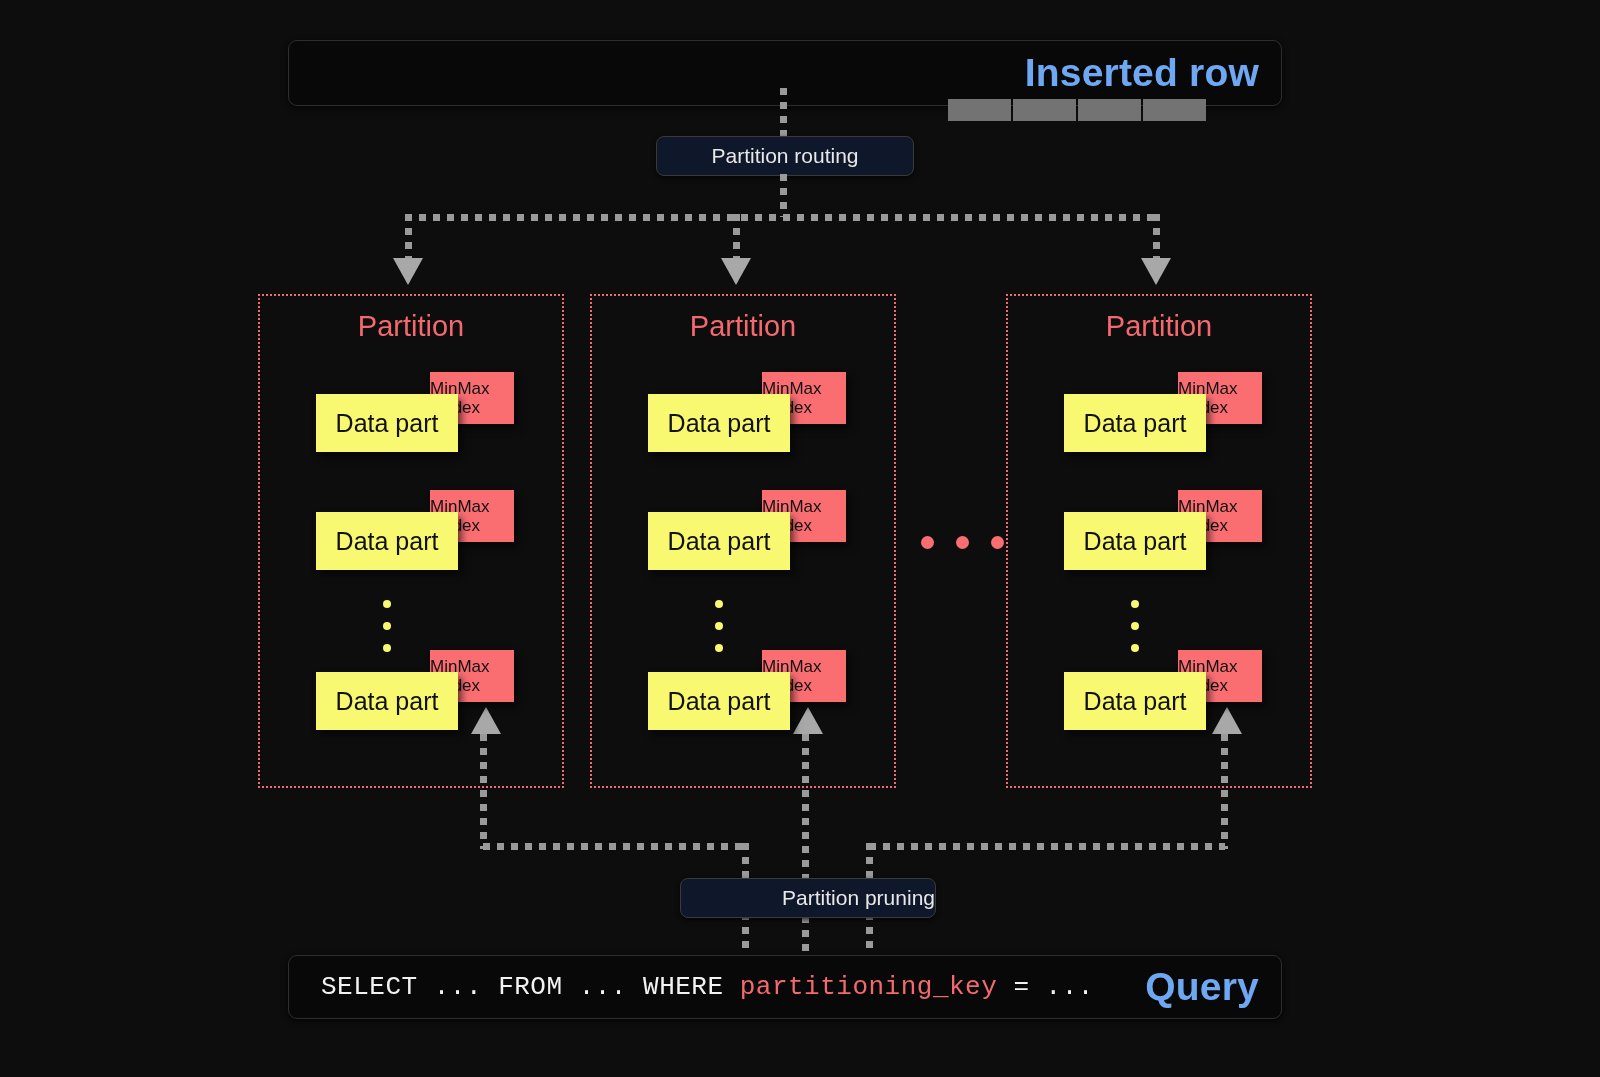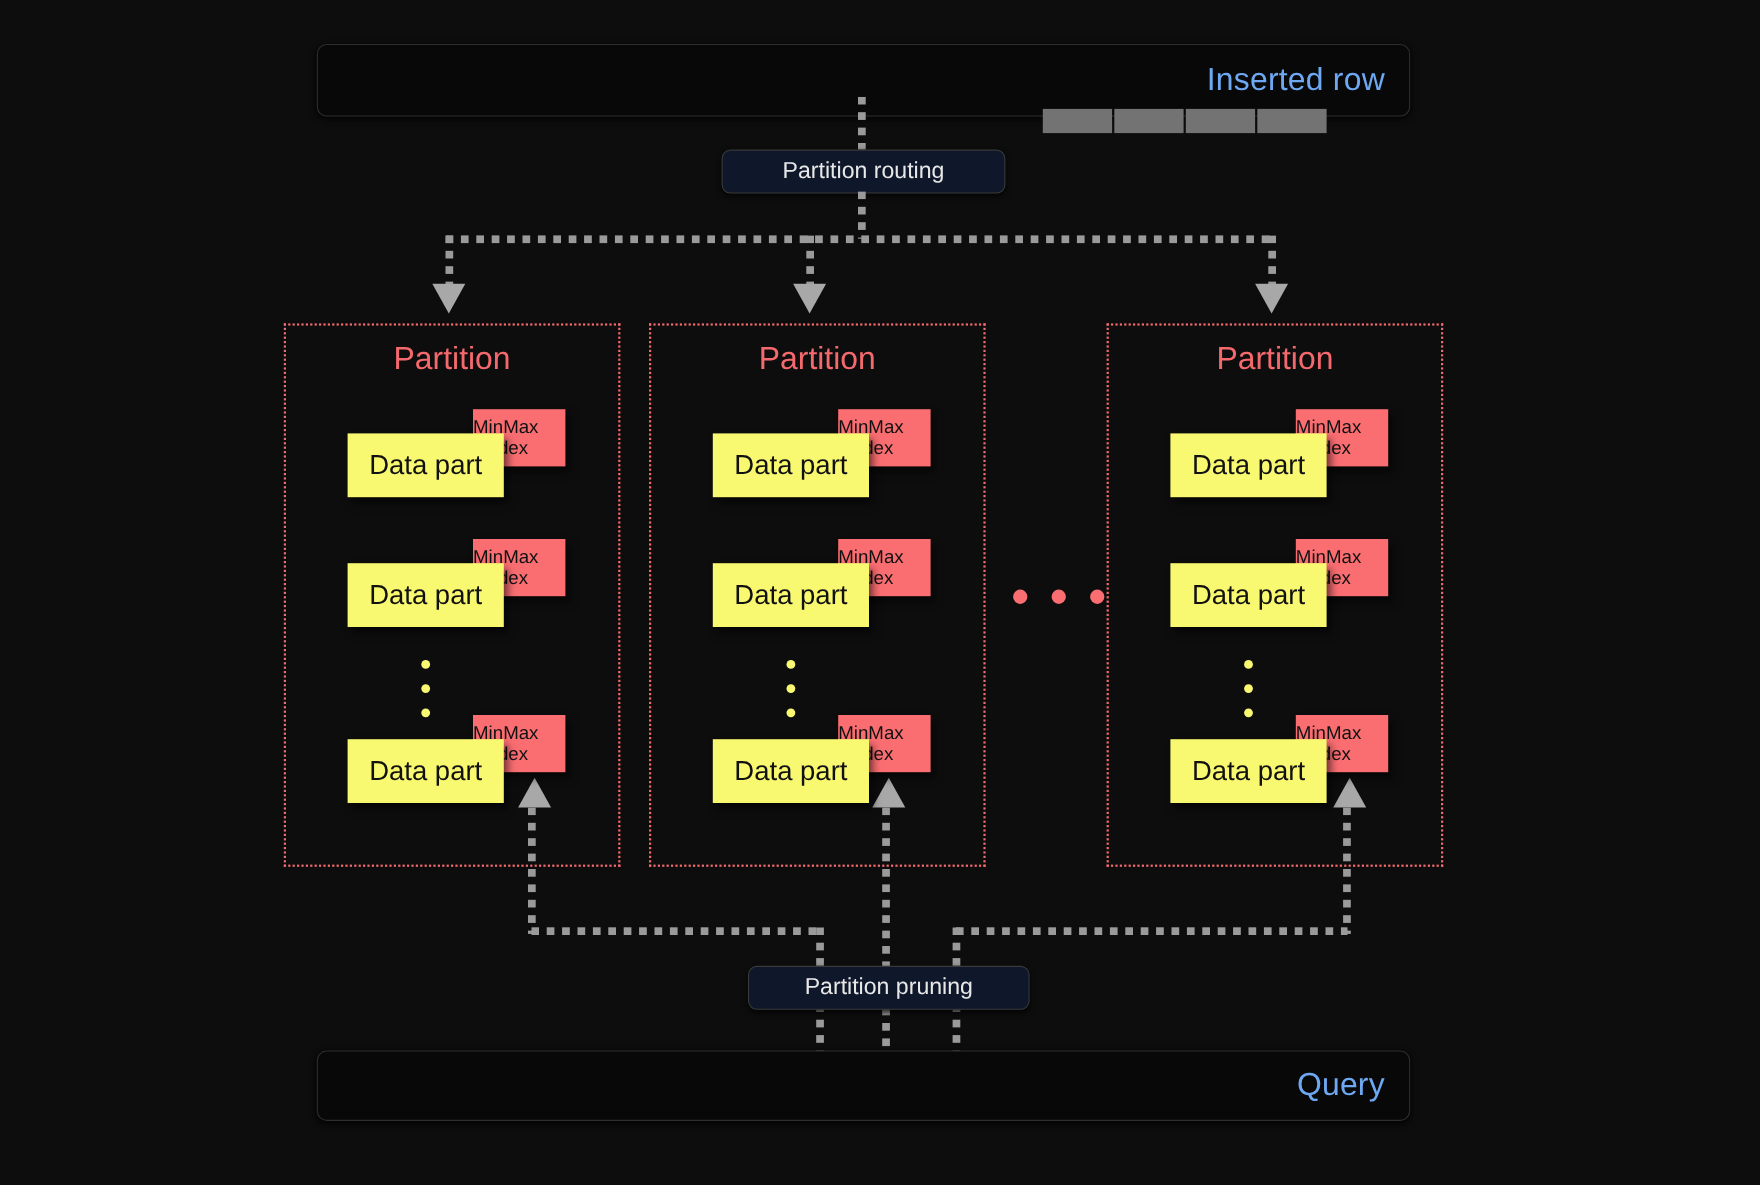--- a/index.html
+++ b/index.html
@@ -17,21 +17,21 @@
     background:#080808;
     border:1px solid #2e2e2e;
     border-radius:9px;
     box-shadow:0 2px 6px rgba(0,0,0,.8);
   }
   #inserted-row-bar{left:288px;top:40px;width:992px;height:64px;}
   #query-bar{left:288px;top:955px;width:992px;height:62px;}
 
   .corner-label{
     position:absolute;right:22px;top:50%;transform:translateY(-50%);
-    color:#6ea8f2;font-size:29px;letter-spacing:.2px;white-space:nowrap;
+    color:#6ea8f2;font-size:39px;letter-spacing:.2px;white-space:nowrap;font-weight:bold;
   }
 
   
   #row-cells{position:absolute;left:659px;top:58px;display:flex;gap:2px;}
   .row-cell{width:63px;height:22px;background:#737373;}
 
   
   #query-code{
     position:absolute;left:32px;top:50%;transform:translateY(-50%);
     font-family:"Liberation Mono","DejaVu Sans Mono",monospace;
@@ -40,21 +40,21 @@
   #query-code .key{color:#f4696d;}
 
   
   .pill{
     position:absolute;background:#0f172a;border:1px solid #3a3a3a;
     border-radius:8px;color:#e8e8e8;font-size:21px;
     display:flex;align-items:center;justify-content:center;
     box-shadow:0 2px 5px rgba(0,0,0,.7);
   }
   #partition-routing{left:656px;top:136px;width:256px;height:38px;}
-  #partition-pruning{left:680px;top:878px;width:254px;height:38px;z-index:6;}
+  #partition-pruning{left:680px;top:878px;width:254px;height:38px;z-index:6;justify-content:flex-end;}
 
   
   .partition{
     position:absolute;top:294px;width:302px;height:490px;
     border:2px dotted #f4696d;
   }
   #partition-1{left:258px;}
   #partition-2{left:590px;}
   #partition-3{left:1006px;}
   .partition-title{
@@ -263,16 +263,17 @@
   <div class="vline" style="left:742px;top:843px;height:133px;"></div>
 
   <div class="hline" style="left:869px;top:843px;width:356px;"></div>
   <div class="vline" style="left:866px;top:843px;height:133px;"></div>
 
   <div class="pill" id="partition-pruning">
     <span>Partition pruning</span>
   </div>
 
   <div class="darkbar" id="query-bar">
+    <div id="query-code"><span>SELECT ... FROM ... WHERE </span><span class="key">partitioning_key</span><span> = ...</span></div>
     <div class="corner-label">Query</div>
   </div>
 
 </div>
 
 </body></html>

